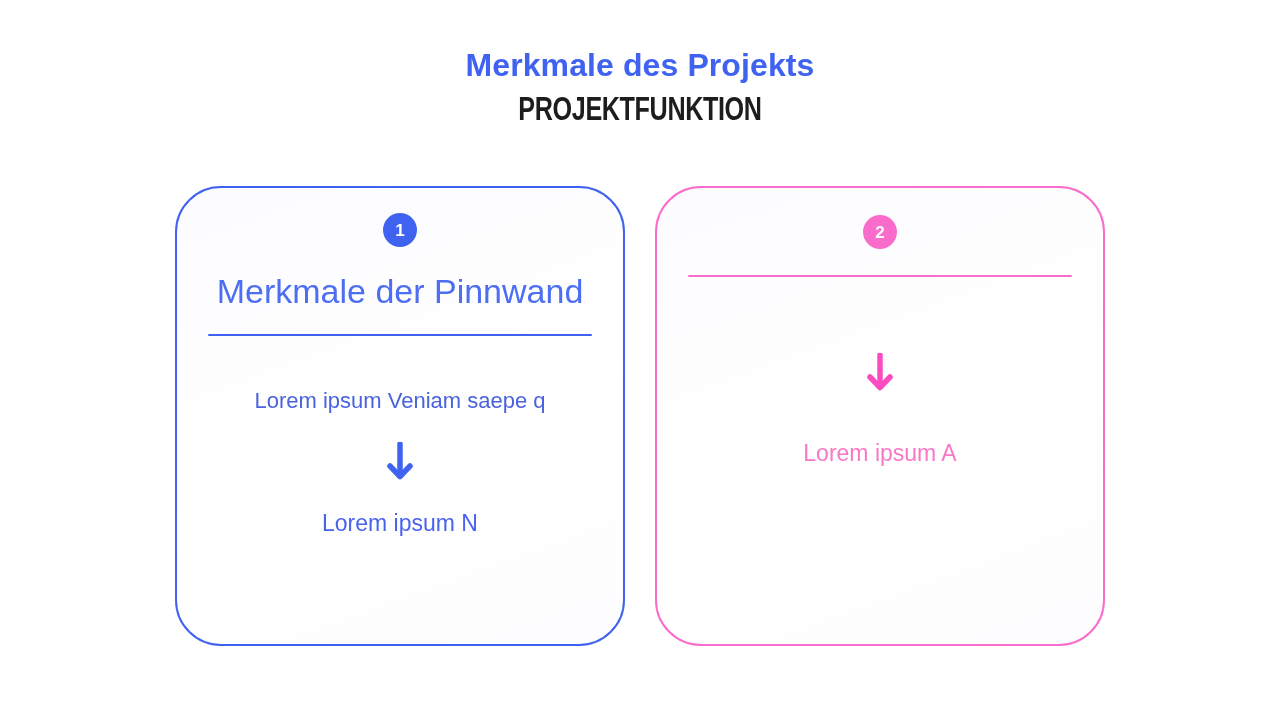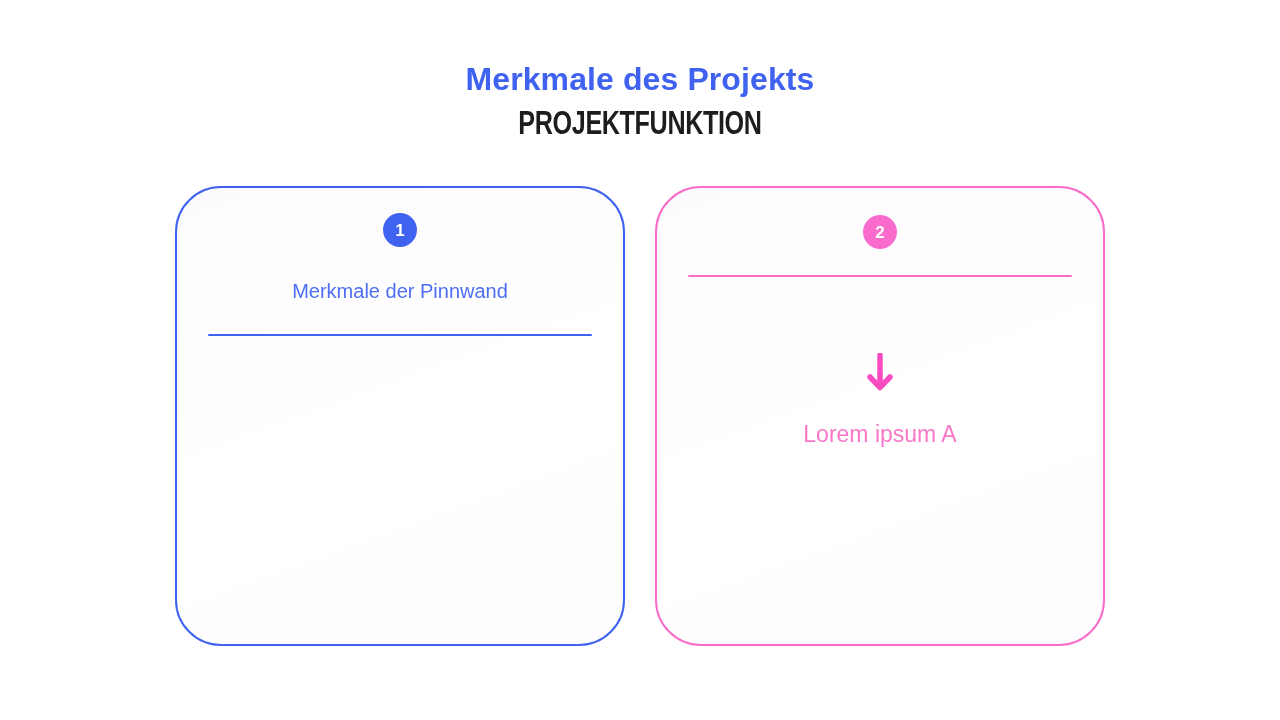--- a/index.html
+++ b/index.html
@@ -14,21 +14,21 @@
     overflow: hidden;
     position: relative;
   }
 
   
   .header {
     position: absolute;
     top: 0;
     left: 0;
     width: 1280px;
-    padding-top: 58px;
+    padding-top: 44px;
     text-align: center;
   }
   .header-title {
     font-family: "Liberation Sans", sans-serif;
     font-size: 32px;
     font-weight: 700;
     color: #3f63f0;
     letter-spacing: 0.1px;
     line-height: 42px;
     margin: 0;
@@ -84,21 +84,21 @@
     justify-content: center;
     margin-top: 25px;
     line-height: 1;
   }
   .card.pink .badge {
     background: #fa6ccb;
     margin-top: 27px;
   }
 
   .card-title {
-    font-size: 20px;
+    font-size: 34px;
     font-weight: 400;
     color: #4d6ef2;
     line-height: 34px;
     margin-top: 27px;
     text-align: center;
     white-space: nowrap;
   }
   .card.pink .card-title {
     color: #fa6ccb;
   }
@@ -138,36 +138,45 @@
     width: 30px;
     height: 40px;
     display: block;
   }
   .body-line.second {
     font-size: 23px;
     color: #4a63ef;
   }
   .card.pink .body-line.second {
     color: #f977c7;
+    margin-top: 19px;
   }
 </style>
 </head>
 <body>
 
 <div class="header">
   <div class="header-title">Merkmale des Projekts</div>
   <div class="header-subtitle">PROJEKTFUNKTION</div>
 </div>
 
 <div class="cards">
 
   <div class="card blue">
     <div class="badge">1</div>
     <div class="card-title">Merkmale der Pinnwand</div>
     <div class="divider"></div>
+    <div class="card-body">
+      <div class="body-line">Lorem ipsum Veniam saepe q</div>
+      <svg class="arrow-icon" viewBox="0 0 30 40" aria-hidden="true">
+        <path d="M15 2 L15 30" stroke="#3f63f0" stroke-width="5.5" stroke-linecap="round" fill="none"></path>
+        <path d="M5 24 L15 34.5 L25 24" stroke="#3f63f0" stroke-width="5.5" stroke-linecap="round" stroke-linejoin="round" fill="none"></path>
+      </svg>
+      <div class="body-line second">Lorem ipsum N</div>
+    </div>
   </div>
 
   <div class="card pink">
     <div class="badge">2</div>
     <div class="divider"></div>
     <div class="card-body">
       <svg class="arrow-icon" viewBox="0 0 30 40" aria-hidden="true">
         <path d="M15 2 L15 30" stroke="#fa4cc0" stroke-width="5.5" stroke-linecap="round" fill="none"></path>
         <path d="M5 24 L15 34.5 L25 24" stroke="#fa4cc0" stroke-width="5.5" stroke-linecap="round" stroke-linejoin="round" fill="none"></path>
       </svg>

